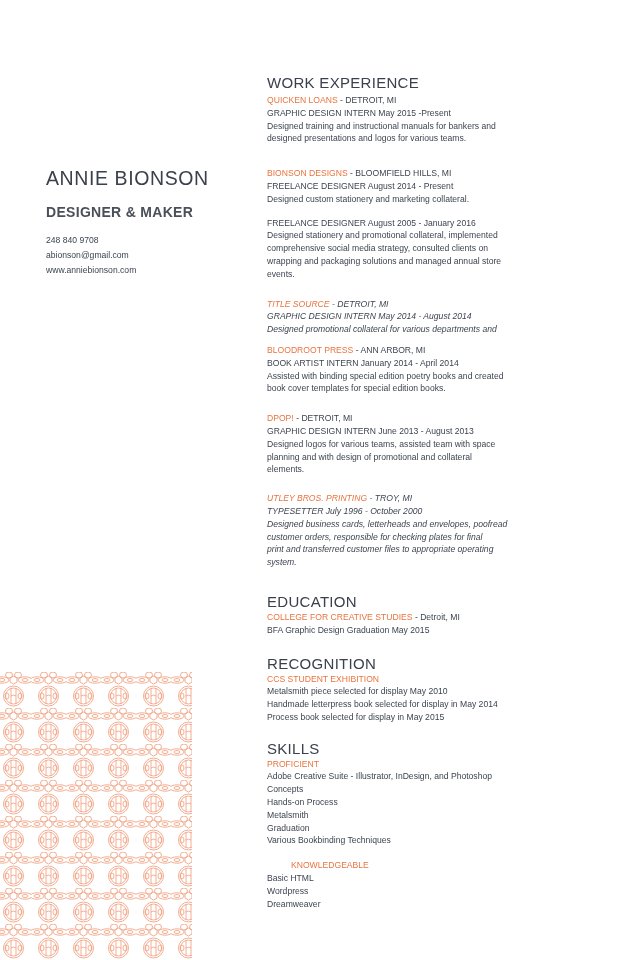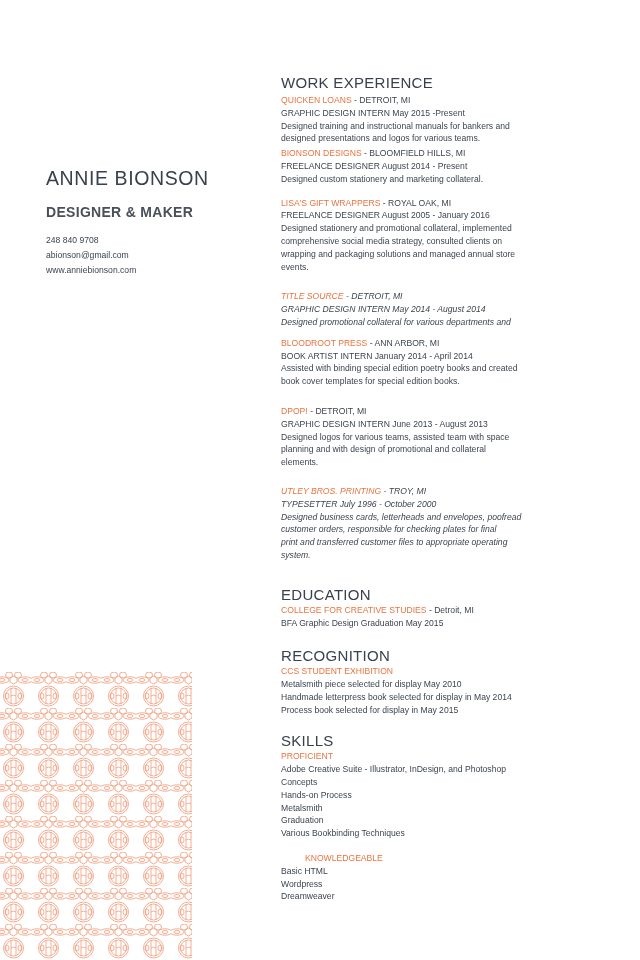--- a/index.html
+++ b/index.html
@@ -8,21 +8,21 @@
     background: #ffffff;
     font-family: "Liberation Sans", "DejaVu Sans", sans-serif;
     color: #3d4450;
   }
   .left { position: absolute; left: 46px; top: 166px; width: 210px; }
   .name { font-size: 19.5px; letter-spacing: 0.6px; color: #3a414c; line-height: 24px; margin: 0; font-weight: normal; }
   .tagline { font-size: 14px; font-weight: bold; color: #4a505a; letter-spacing: 0.3px; margin-top: 14px; }
   .contact { margin-top: 13px; font-size: 8.6px; line-height: 15px; color: #3d4450; }
   .contact div { white-space: nowrap; }
 
-  .right { position: absolute; left: 281px; top: 74px; width: 300px; }
+  .right { position: absolute; left: 267px; top: 74px; width: 300px; }
   .section-title { font-size: 15px; color: #3a414c; line-height: 18px; letter-spacing: 0.3px; margin: 0; font-weight: normal; }
   .entry { font-size: 8.6px; line-height: 12.8px; color: #3d4450; }
   .org { color: #e8743f; }
   .loc { color: #3d4450; }
   .role { color: #3d4450; }
   .desc { color: #3d4450; }
   .sub { color: #e8743f; font-size: 8.6px; line-height: 12.8px; }
   .plain { font-size: 8.6px; line-height: 12.8px; color: #3d4450; }
 
   .pattern { position: absolute; left: 0; top: 672px; width: 192px; height: 288px; overflow: hidden; }
@@ -74,28 +74,27 @@
   <section>
     <h2 class="section-title">WORK EXPERIENCE</h2>
 
     <div class="entry" style="margin-top:2px;">
       <div><span class="org">QUICKEN LOANS</span><span class="loc"> - DETROIT, MI</span></div>
       <div class="role">GRAPHIC DESIGN INTERN  May 2015 -Present</div>
       <div class="desc">Designed training and instructional manuals for bankers and</div>
       <div class="desc">designed presentations and logos for various teams.</div>
     </div>
 
-    <div class="entry" style="margin-top:2px;">
+    <div class="entry" style="margin-top:22px;">
       <div><span class="org">BIONSON DESIGNS</span><span class="loc"> - BLOOMFIELD HILLS, MI</span></div>
       <div class="role">FREELANCE DESIGNER  August 2014 - Present</div>
       <div class="desc">Designed custom stationery and marketing collateral.</div>
     </div>
 
     <div class="entry" style="margin-top:11px;">
-      <div><span class="org">LISA'S GIFT WRAPPERS</span><span class="loc"> - ROYAL OAK, MI</span></div>
       <div class="role">FREELANCE DESIGNER  August 2005 - January 2016</div>
       <div class="desc">Designed stationery and promotional collateral, implemented</div>
       <div class="desc">comprehensive social media strategy, consulted clients on</div>
       <div class="desc">wrapping and packaging solutions and managed annual store</div>
       <div class="desc">events.</div>
     </div>
 
     <div class="entry" style="margin-top:17px;font-style:italic;">
       <div><span class="org">TITLE SOURCE</span><span class="loc"> - DETROIT, MI</span></div>
       <div class="role">GRAPHIC DESIGN INTERN  May 2014 - August 2014</div>

